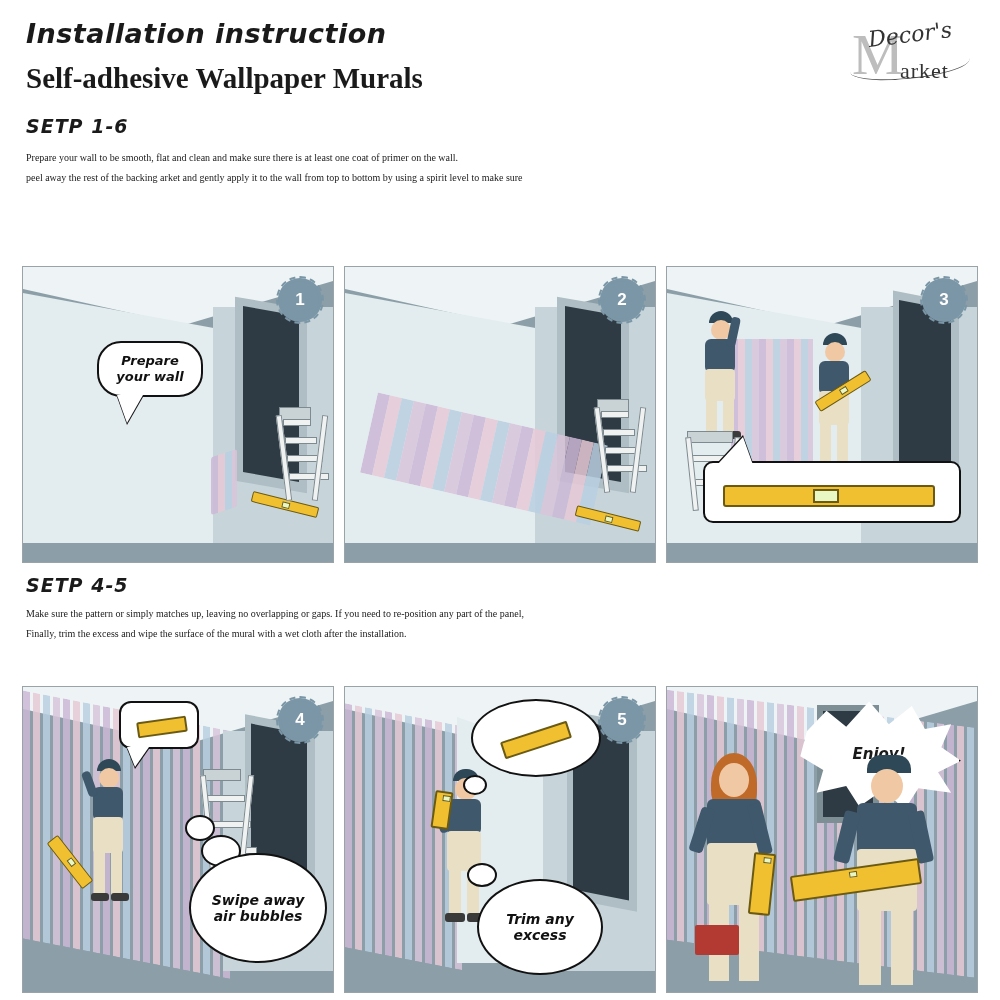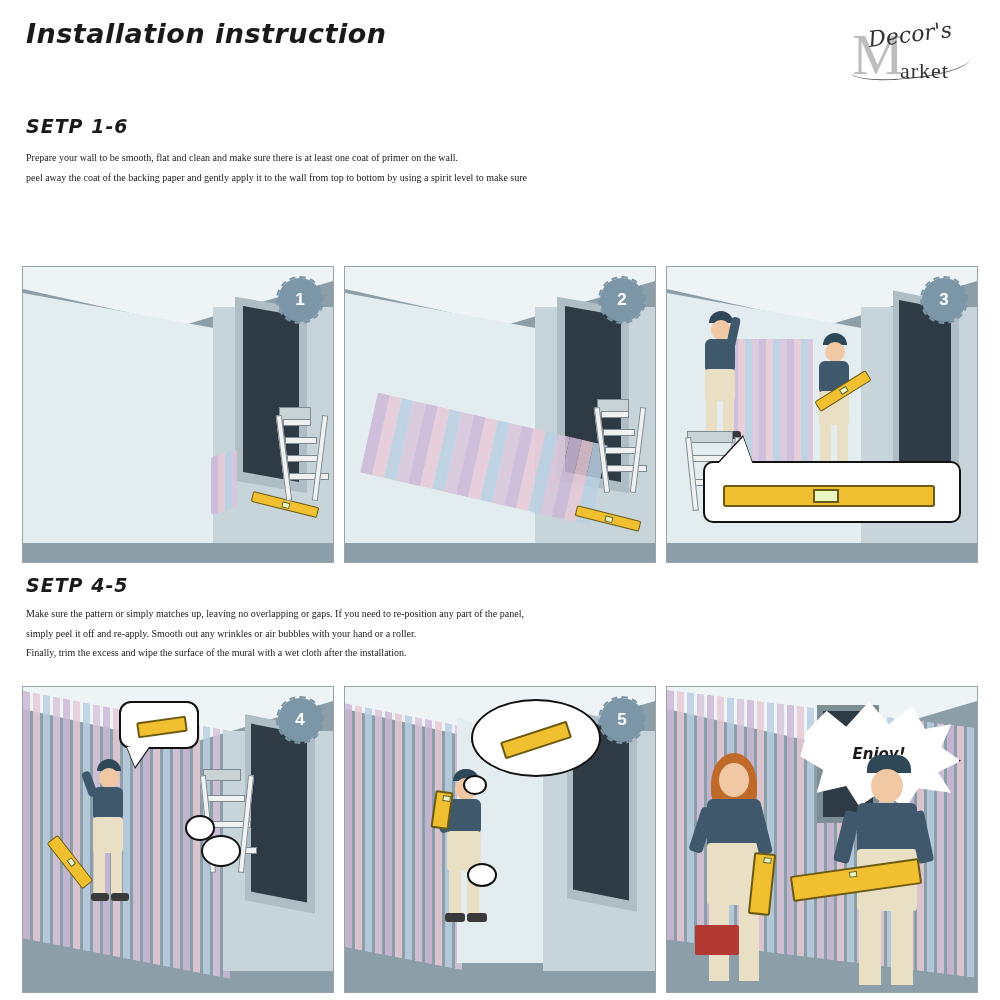--- a/index.html
+++ b/index.html
@@ -141,32 +141,33 @@
   .shoe{position:absolute;background:#3a3a3a;border-radius:3px;}
   .hair{position:absolute;background:#b5651d;border-radius:50% 50% 40% 40%;}
   .toolbox{position:absolute;background:#b33a33;border-radius:2px;}
 </style>
 </head>
 <body>
 
 <div class="page">
 
   <div class="title">Installation instruction</div>
+  <div class="subtitle">Self-adhesive  Wallpaper Murals</div>
 
   <div class="logo">
     <div class="bigM">M</div>
     <div class="decors">Decor's</div>
     <div class="swoosh"></div>
     <div class="arket">arket</div>
   </div>
 
   <div class="step-head" style="top:115px">SETP 1-6</div>
   <div class="body-text" style="top:148px">
     <div>Prepare your wall to be smooth, flat and clean and make sure there is at least one coat of primer on the wall.</div>
-    <div>peel away the coat of the backing paper and gently apply it to the wall from top to bottom by using a spirit level to make sure</div>
+    <div>peel away the rest of the backing arket and gently apply it to the wall from top to bottom by using a spirit level to make sure</div>
   </div>
 
   <div class="row row1" style="top:266px">
 
     <div class="panel">
       <div class="floor"></div>
       <div class="ceilTri"></div>
       <div class="wallL" style="left:0;top:26px;width:196px;height:250px;background:#e3ecee;"></div>
       <div class="wallR" style="right:0;top:40px;width:120px;height:236px;background:#c7d5da;"></div>
       <div class="doorframe" style="left:212px;top:36px;width:72px;height:184px;background:#aebec4;transform:skewY(10deg);"></div>
@@ -183,20 +184,25 @@
       <div class="ladder" style="left:252px;top:140px;width:56px;height:110px;">
         <b style="left:4px;top:0;width:30px;height:12px;background:#c9d3d6;"></b>
         <b style="left:8px;top:12px;width:26px;height:5px;"></b>
         <b style="left:10px;top:30px;width:30px;height:5px;"></b>
         <b style="left:12px;top:48px;width:34px;height:5px;"></b>
         <b style="left:14px;top:66px;width:38px;height:5px;"></b>
         <b style="left:6px;top:8px;width:4px;height:84px;transform:rotate(-7deg);"></b>
         <b style="left:42px;top:8px;width:4px;height:84px;transform:rotate(7deg);"></b>
       </div>
 
+      <div class="bubble" style="left:74px;top:74px;width:106px;height:56px;flex-direction:column;">
+        <span>Prepare</span>
+        <span>your wall</span>
+        <span class="tail" style="left:18px;top:52px;border-left:10px solid transparent;border-right:16px solid transparent;border-top:28px solid #fff;filter:drop-shadow(0 2px 0 #111);"></span>
+      </div>
 
       <div class="badge">1</div>
     </div>
 
     <div class="panel">
       <div class="floor"></div>
       <div class="ceilTri"></div>
       <div class="wallL" style="left:0;top:26px;width:196px;height:250px;background:#e3ecee;"></div>
       <div class="wallR" style="right:0;top:40px;width:120px;height:236px;background:#c7d5da;"></div>
       <div class="doorframe" style="left:212px;top:36px;width:72px;height:184px;background:#aebec4;transform:skewY(10deg);"></div>
@@ -301,21 +307,20 @@
         <span></span>
       </div>
 
       <div class="badge">3</div>
     </div>
   </div>
 
   <div class="step-head" style="top:574px">SETP 4-5</div>
   <div class="body-text" style="top:604px">
     <div> Make sure the pattern or simply matches up, leaving no overlapping or gaps. If you need to re-position any part of the panel,</div>
-    <div>simply peel it off and re-apply. Smooth out any wrinkles or air bubbles with your hand or a roller.</div>
     <div> Finally, trim the excess and wipe the surface of the mural with a wet cloth after the installation.</div>
   </div>
 
   <div class="row row2" style="top:686px">
 
     <div class="panel">
       <div class="floor"></div>
       <div class="ceilTri"></div>
       <div class="wp" style="left:0;top:24px;width:210px;height:248px;transform:skewY(11deg);">
         <i style="left:0;background:#cbb7d6"></i>
@@ -366,20 +371,24 @@
         <b style="left:42px;top:6px;width:4px;height:96px;transform:rotate(6deg);"></b>
       </div>
 
       <div class="bubble" style="left:96px;top:14px;width:80px;height:48px;border-radius:12px;">
         <span style="position:absolute;left:16px;top:16px;width:46px;height:12px;background:#f0c030;border:2px solid #6b5a13;border-radius:2px;transform:rotate(-8deg);"></span>
         <span class="tail" style="left:6px;top:44px;border-left:8px solid transparent;border-right:14px solid transparent;border-top:20px solid #fff;filter:drop-shadow(0 2px 0 #111);"></span>
       </div>
 
       <div class="cloud" style="left:162px;top:128px;width:26px;height:22px;"></div>
       <div class="cloud" style="left:178px;top:148px;width:36px;height:28px;"></div>
+      <div class="bubble" style="left:166px;top:166px;width:138px;height:110px;border-radius:52%;flex-direction:column;font-size:14px;">
+        <span>Swipe away</span>
+        <span>air bubbles</span>
+      </div>
 
       <div class="badge">4</div>
     </div>
 
     <div class="panel">
       <div class="floor"></div>
       <div class="ceilTri"></div>
       <div class="wp" style="left:0;top:28px;width:120px;height:244px;transform:skewY(11deg);">
         <i style="left:0;background:#cbb7d6"></i>
           <i style="left:10px;background:#e6c9d6"></i>
@@ -411,20 +420,24 @@
         <div class="shoe" style="left:32px;top:144px;width:20px;height:9px;"></div>
         <div class="level" style="left:-2px;top:22px;width:14px;height:34px;background:#f0c030;border:2px solid #6b5a13;transform:rotate(8deg);"></div>
       </div>
 
       <div class="bubble" style="left:126px;top:12px;width:130px;height:78px;border-radius:50%;">
         <span style="position:absolute;left:28px;top:30px;width:66px;height:14px;background:#f0c030;border:2px solid #6b5a13;border-radius:2px;transform:rotate(-18deg);"></span>
       </div>
       <div class="cloud" style="left:118px;top:88px;width:20px;height:16px;"></div>
 
       <div class="cloud" style="left:122px;top:176px;width:26px;height:20px;"></div>
+      <div class="bubble" style="left:132px;top:192px;width:126px;height:96px;border-radius:50%;flex-direction:column;font-size:14px;">
+        <span>Trim any</span>
+        <span>excess</span>
+      </div>
 
       <div class="badge">5</div>
     </div>
 
     <div class="panel">
       <div class="floor"></div>
       <div class="ceilTri"></div>
       <div class="wp" style="left:0;top:22px;width:312px;height:250px;transform:skewY(7deg);">
         <i style="left:0;background:#cbb7d6"></i>
           <i style="left:10px;background:#e6c9d6"></i>

